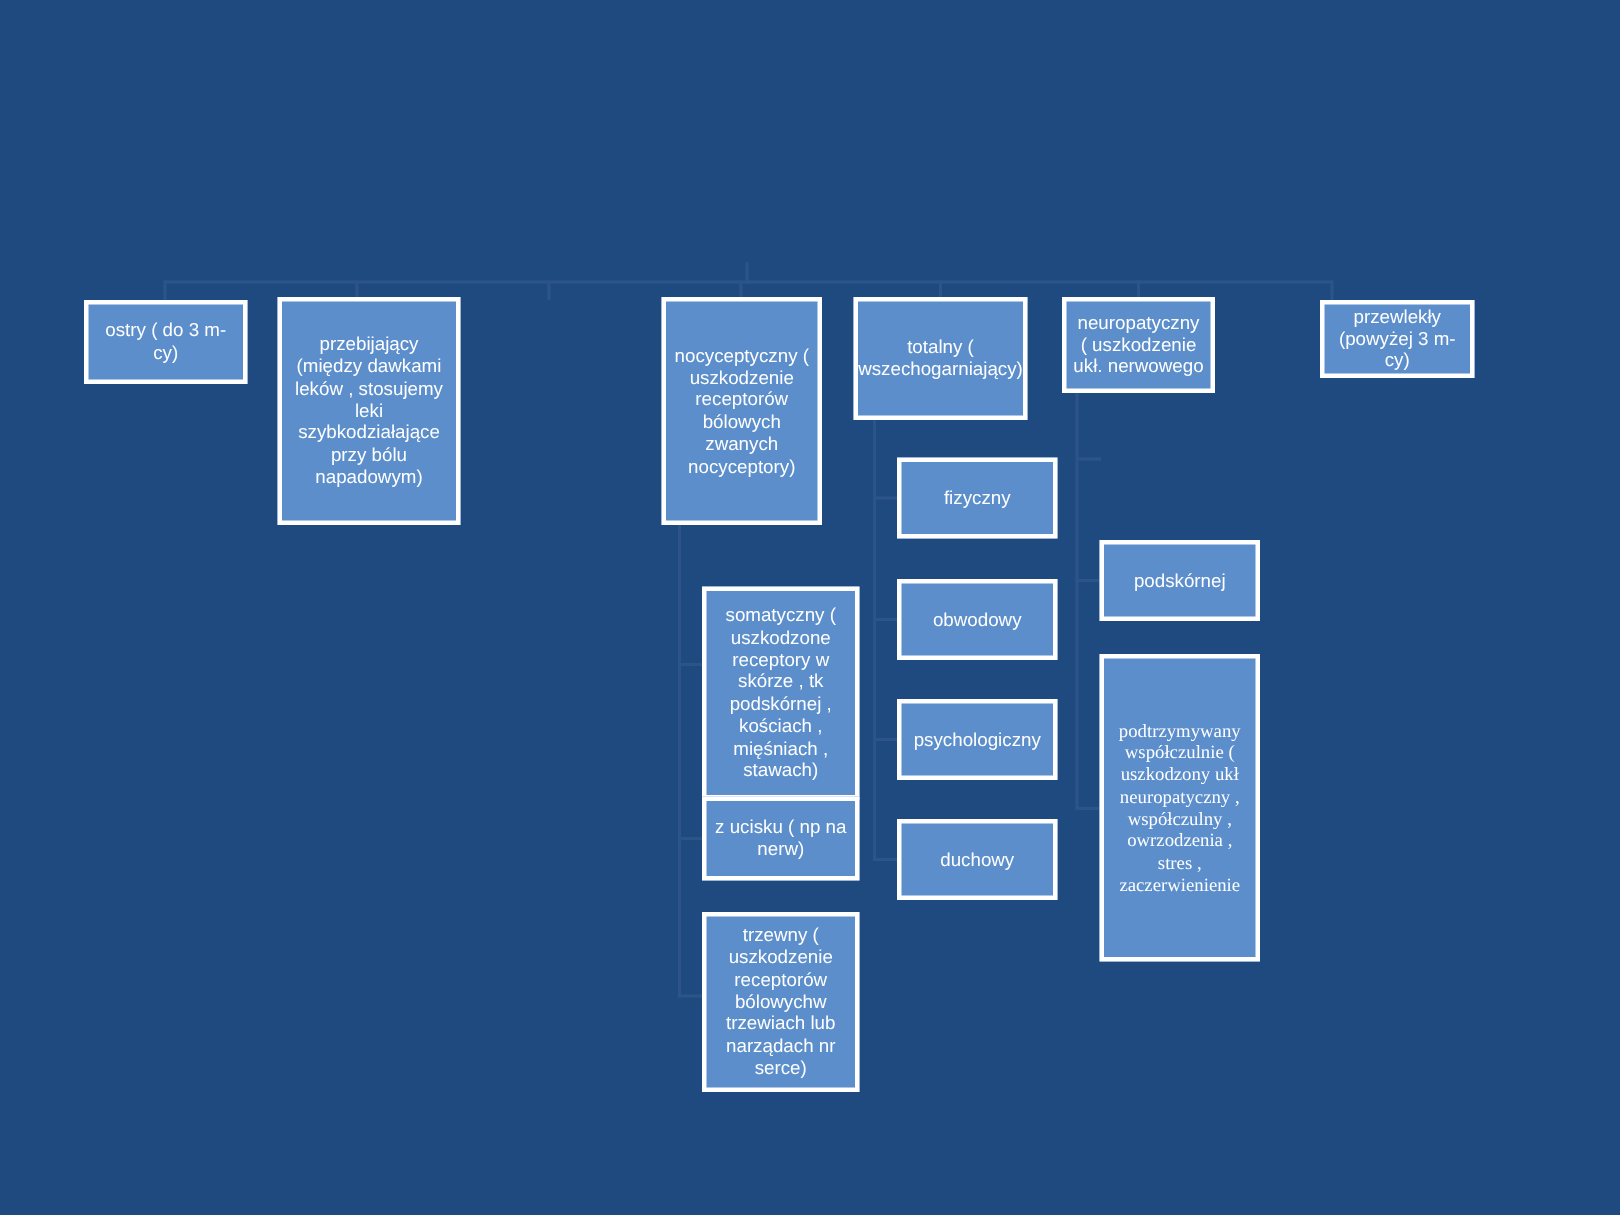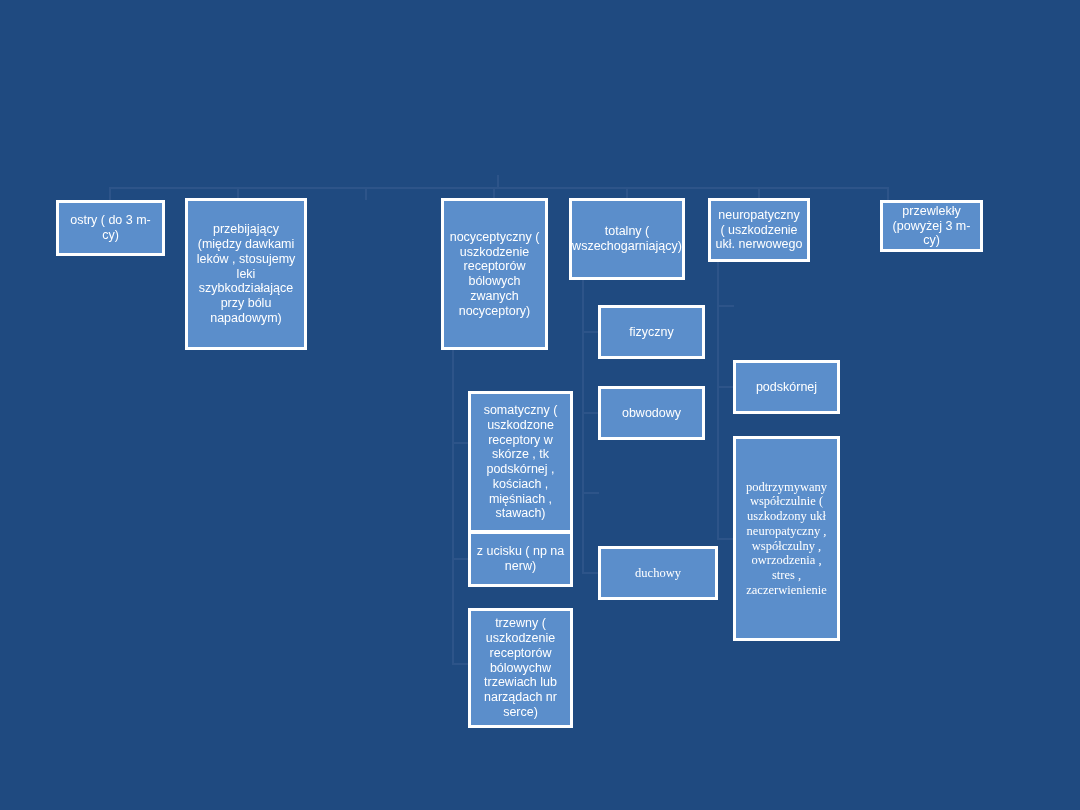--- a/index.html
+++ b/index.html
@@ -88,21 +88,22 @@
   <div class="node" style="left:468px; top:372px; width:105px; height:142px;margin-top:19px;">somatyczny ( uszkodzone receptory w skórze , tk podskórnej , kościach , mięśniach , stawach)</div>
 
   <div class="node" style="left:468px; top:531px; width:105px; height:56px;">z ucisku ( np na nerw)</div>
 
   <div class="node" style="left:468px; top:608px; width:105px; height:120px;text-align:center;">trzewny ( uszkodzenie receptorów bólowychw trzewiach lub narządach nr serce)</div>
 
   <div class="node" style="left:598px; top:305px; width:107px; height:54px;">fizyczny</div>
 
   <div class="node" style="left:598px; top:386px; width:107px; height:54px;">obwodowy</div>
 
+  <div class="node" style="left:598px; top:466px; width:107px; height:54px;">psychologiczny</div>
 
-  <div class="node" style="left:598px; top:546px; width:120px; height:54px;font-family:Liberation Serif, serif;">duchowy</div>
+  <div class="node" style="left:598px; top:546px; width:107px; height:54px;">duchowy</div>
 
 
   <div class="node" style="left:733px; top:360px; width:107px; height:54px;">podskórnej</div>
 
   <div class="node" style="left:733px; top:436px; width:107px; height:205px;font-family:Liberation Serif, serif;">podtrzymywany współczulnie ( uszkodzony ukł neuropatyczny , współczulny , owrzodzenia , stres , zaczerwienienie</div>
 
 </div>
 
 </body></html>

